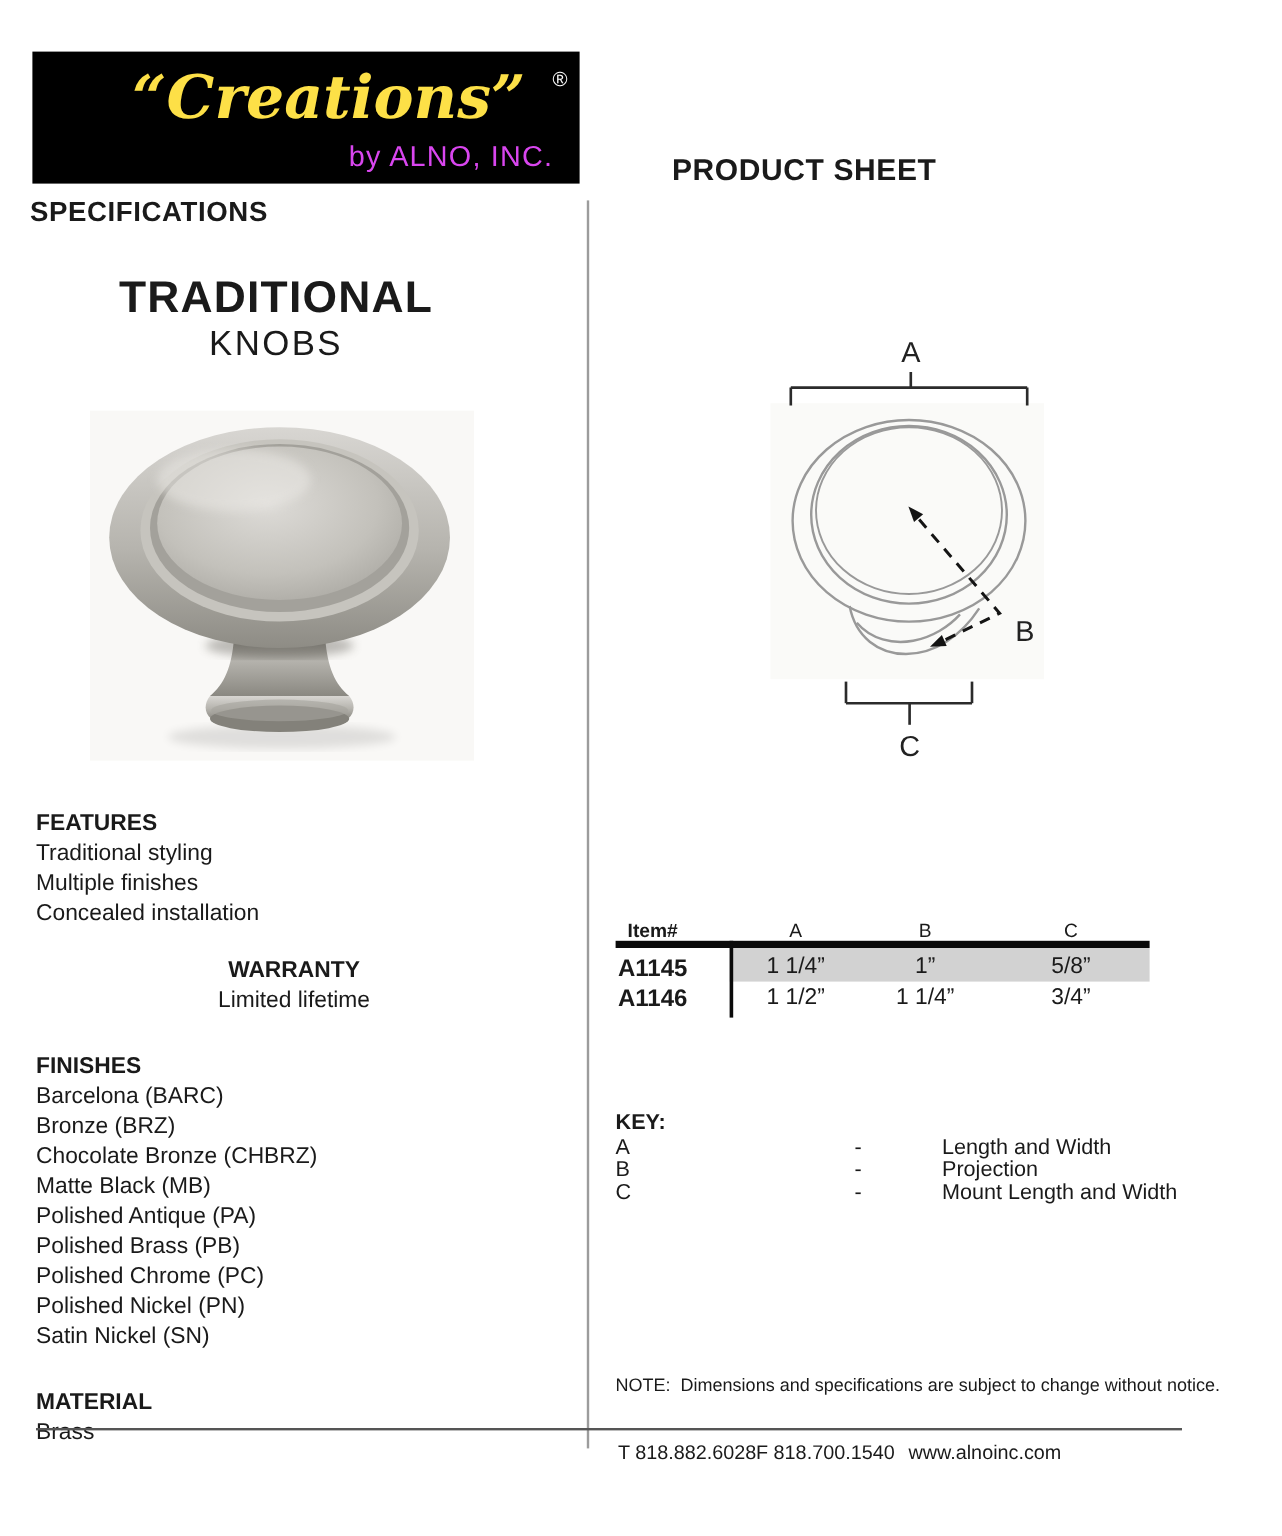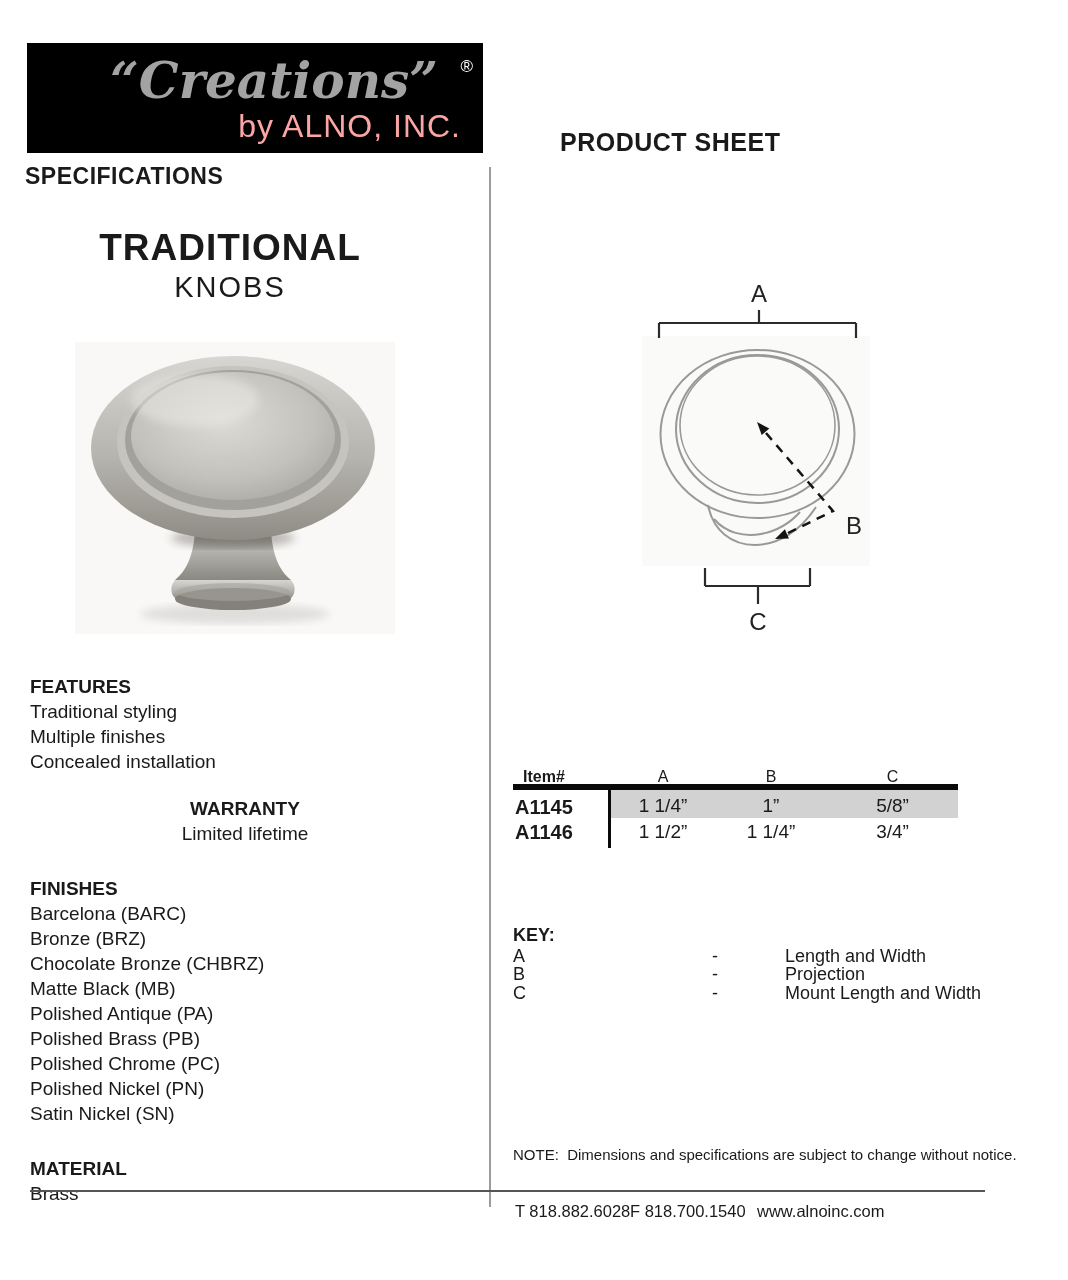--- a/index.html
+++ b/index.html
@@ -7,25 +7,25 @@
     position:relative;width:1068px;height:1280px;background:#ffffff;
     font-family:"Liberation Sans",sans-serif;color:#1a1a1a;overflow:hidden;
   }
   .abs{position:absolute;}
 
   
   .logo-box{left:27px;top:43px;width:456px;height:110px;background:#000;}
   .logo-script{
     position:absolute;left:62px;top:8px;width:370px;text-align:center;
     font-family:"DejaVu Serif",serif;font-style:italic;font-weight:bold;
-    font-size:50px;color:#a3a3a3;white-space:nowrap;
+    font-size:50px;color:#fde047;white-space:nowrap;
   }
   .logo-reg{position:absolute;right:10px;top:14px;color:#fff;font-size:17px;
     font-family:"Liberation Sans",sans-serif;font-style:normal;font-weight:normal;}
-  .logo-byline{position:absolute;right:22px;bottom:8px;color:#fca5a5;font-size:32px;
+  .logo-byline{position:absolute;right:22px;bottom:8px;color:#d946ef;font-size:24px;
     letter-spacing:1px;white-space:nowrap;}
 
   
   .specifications{left:25px;top:163px;font-size:23px;font-weight:bold;letter-spacing:.5px;}
   .product-sheet{left:560px;top:128px;font-size:25px;font-weight:bold;letter-spacing:.5px;}
   .title-block{left:25px;top:226px;width:410px;text-align:center;}
   .title-main{font-size:37px;font-weight:bold;letter-spacing:1px;line-height:44px;}
   .title-sub{font-size:29px;letter-spacing:2px;line-height:34px;}
 
   

